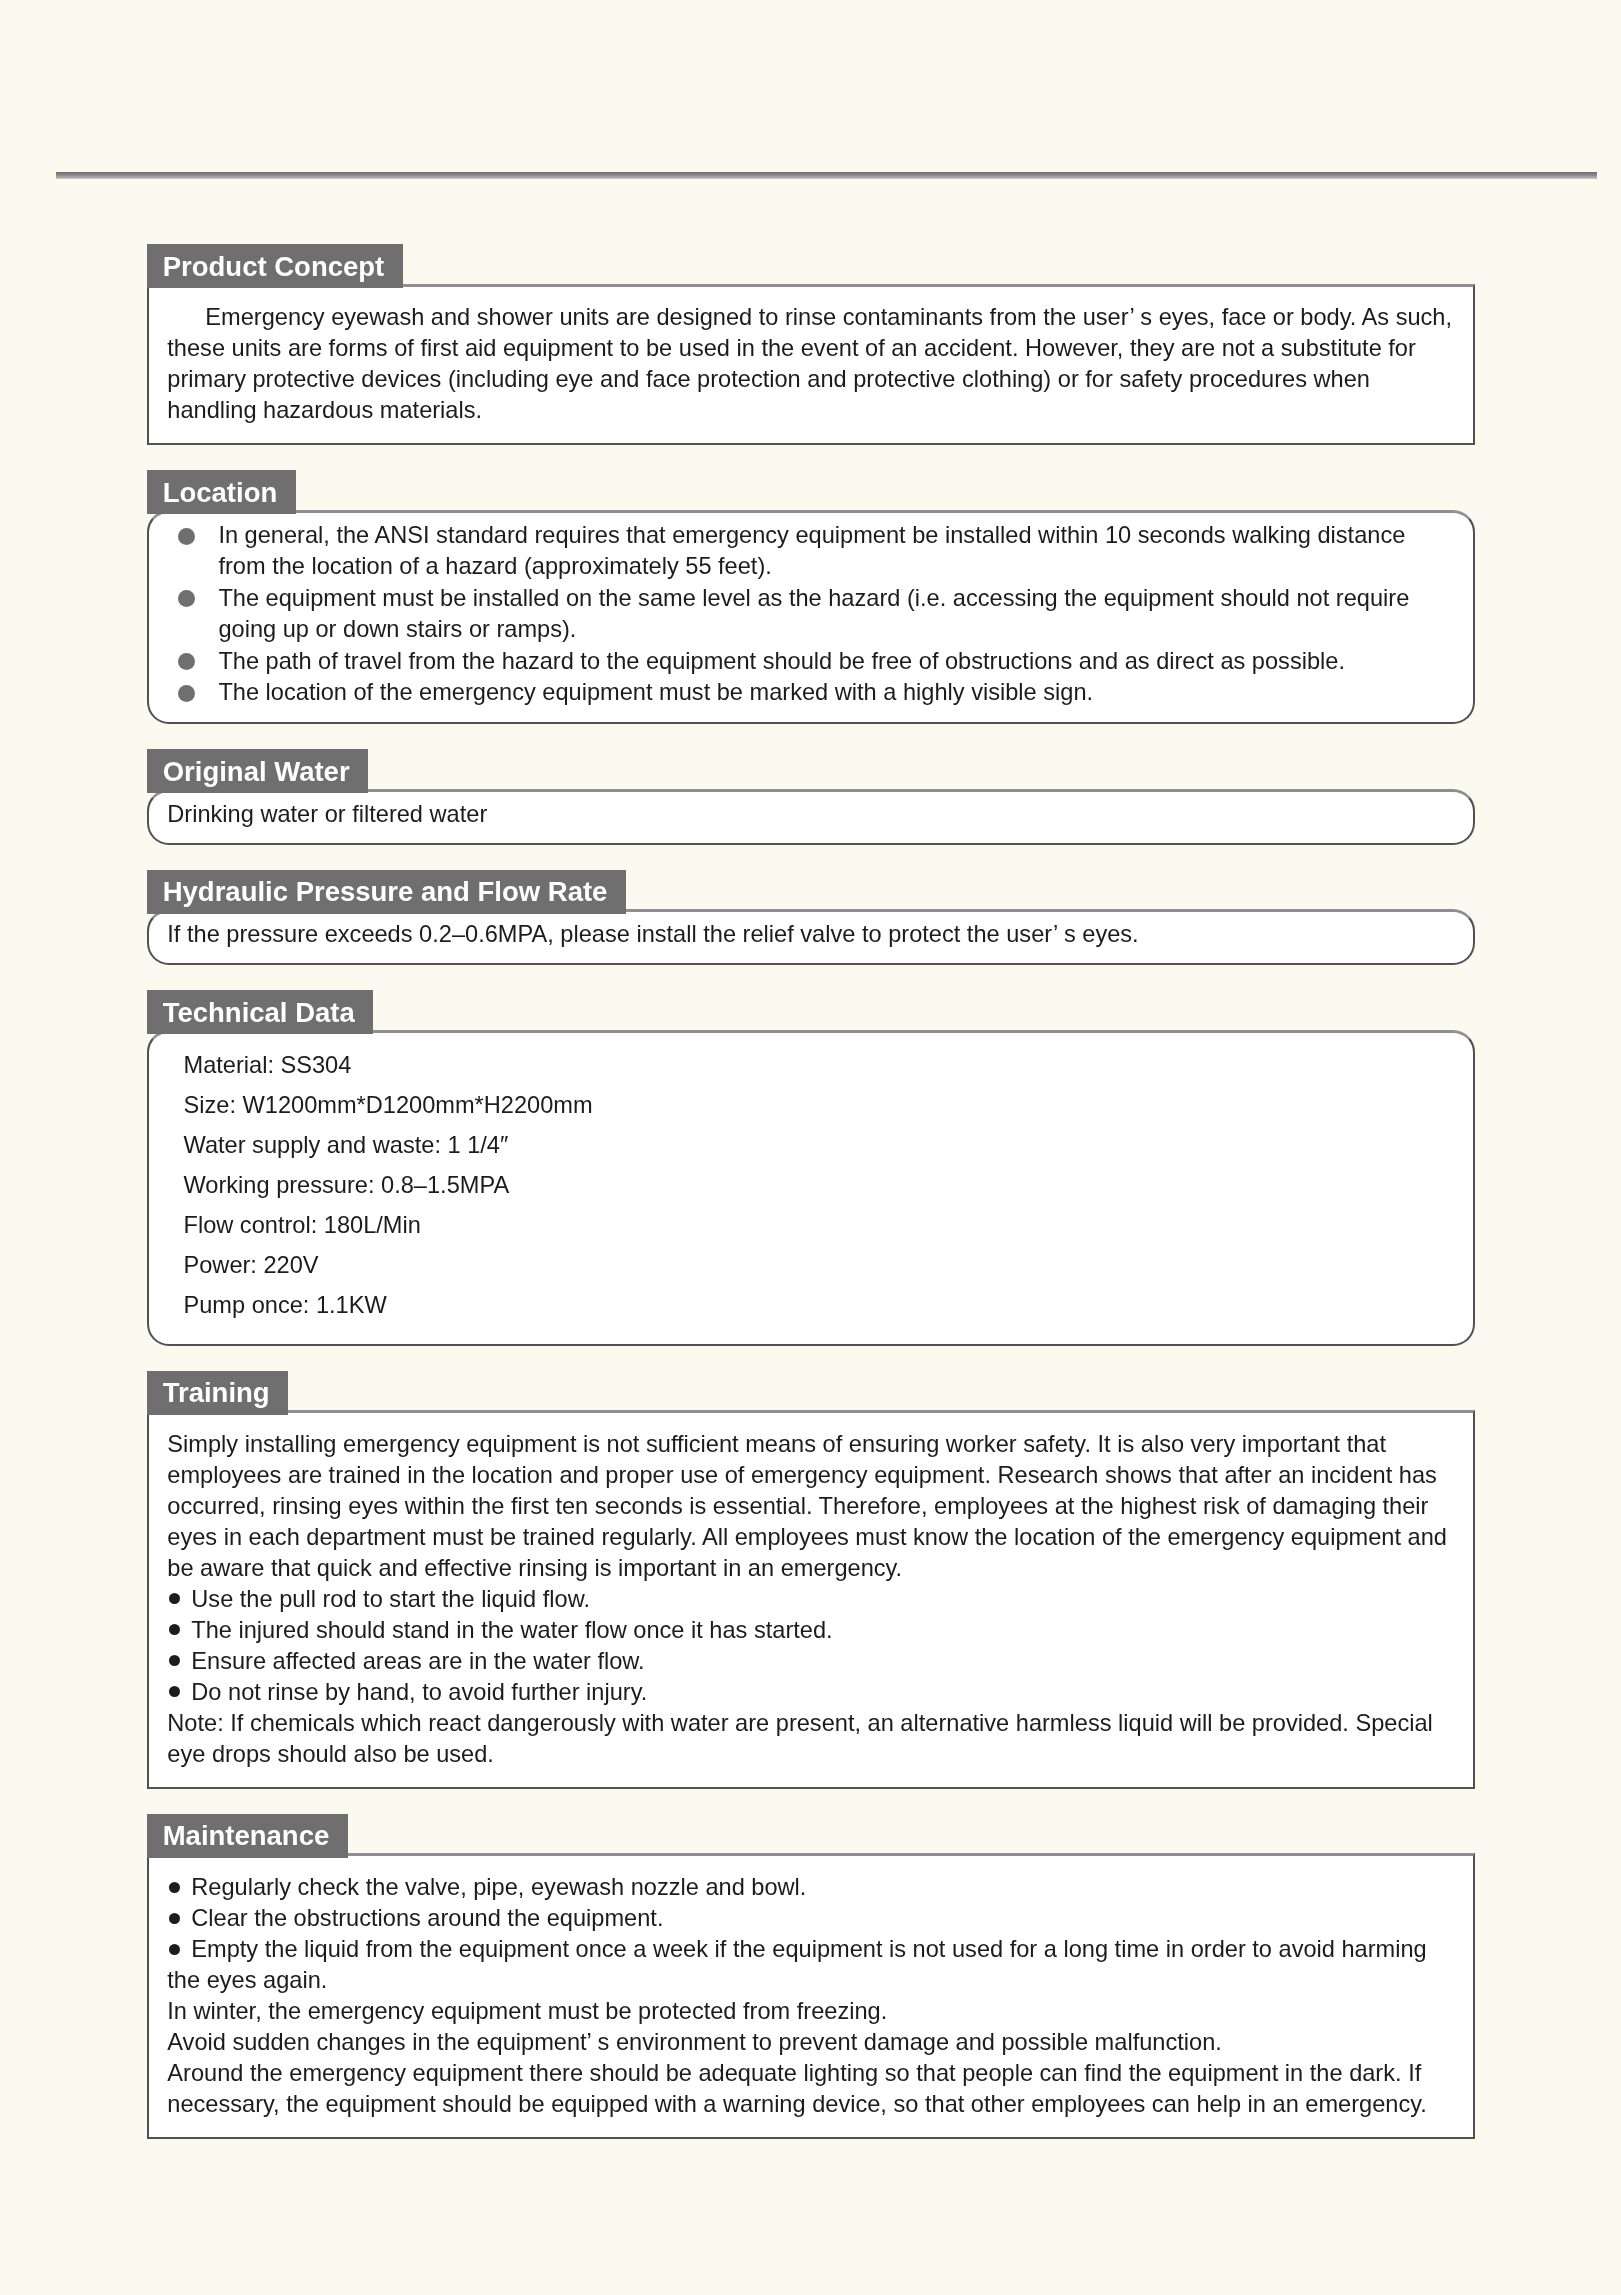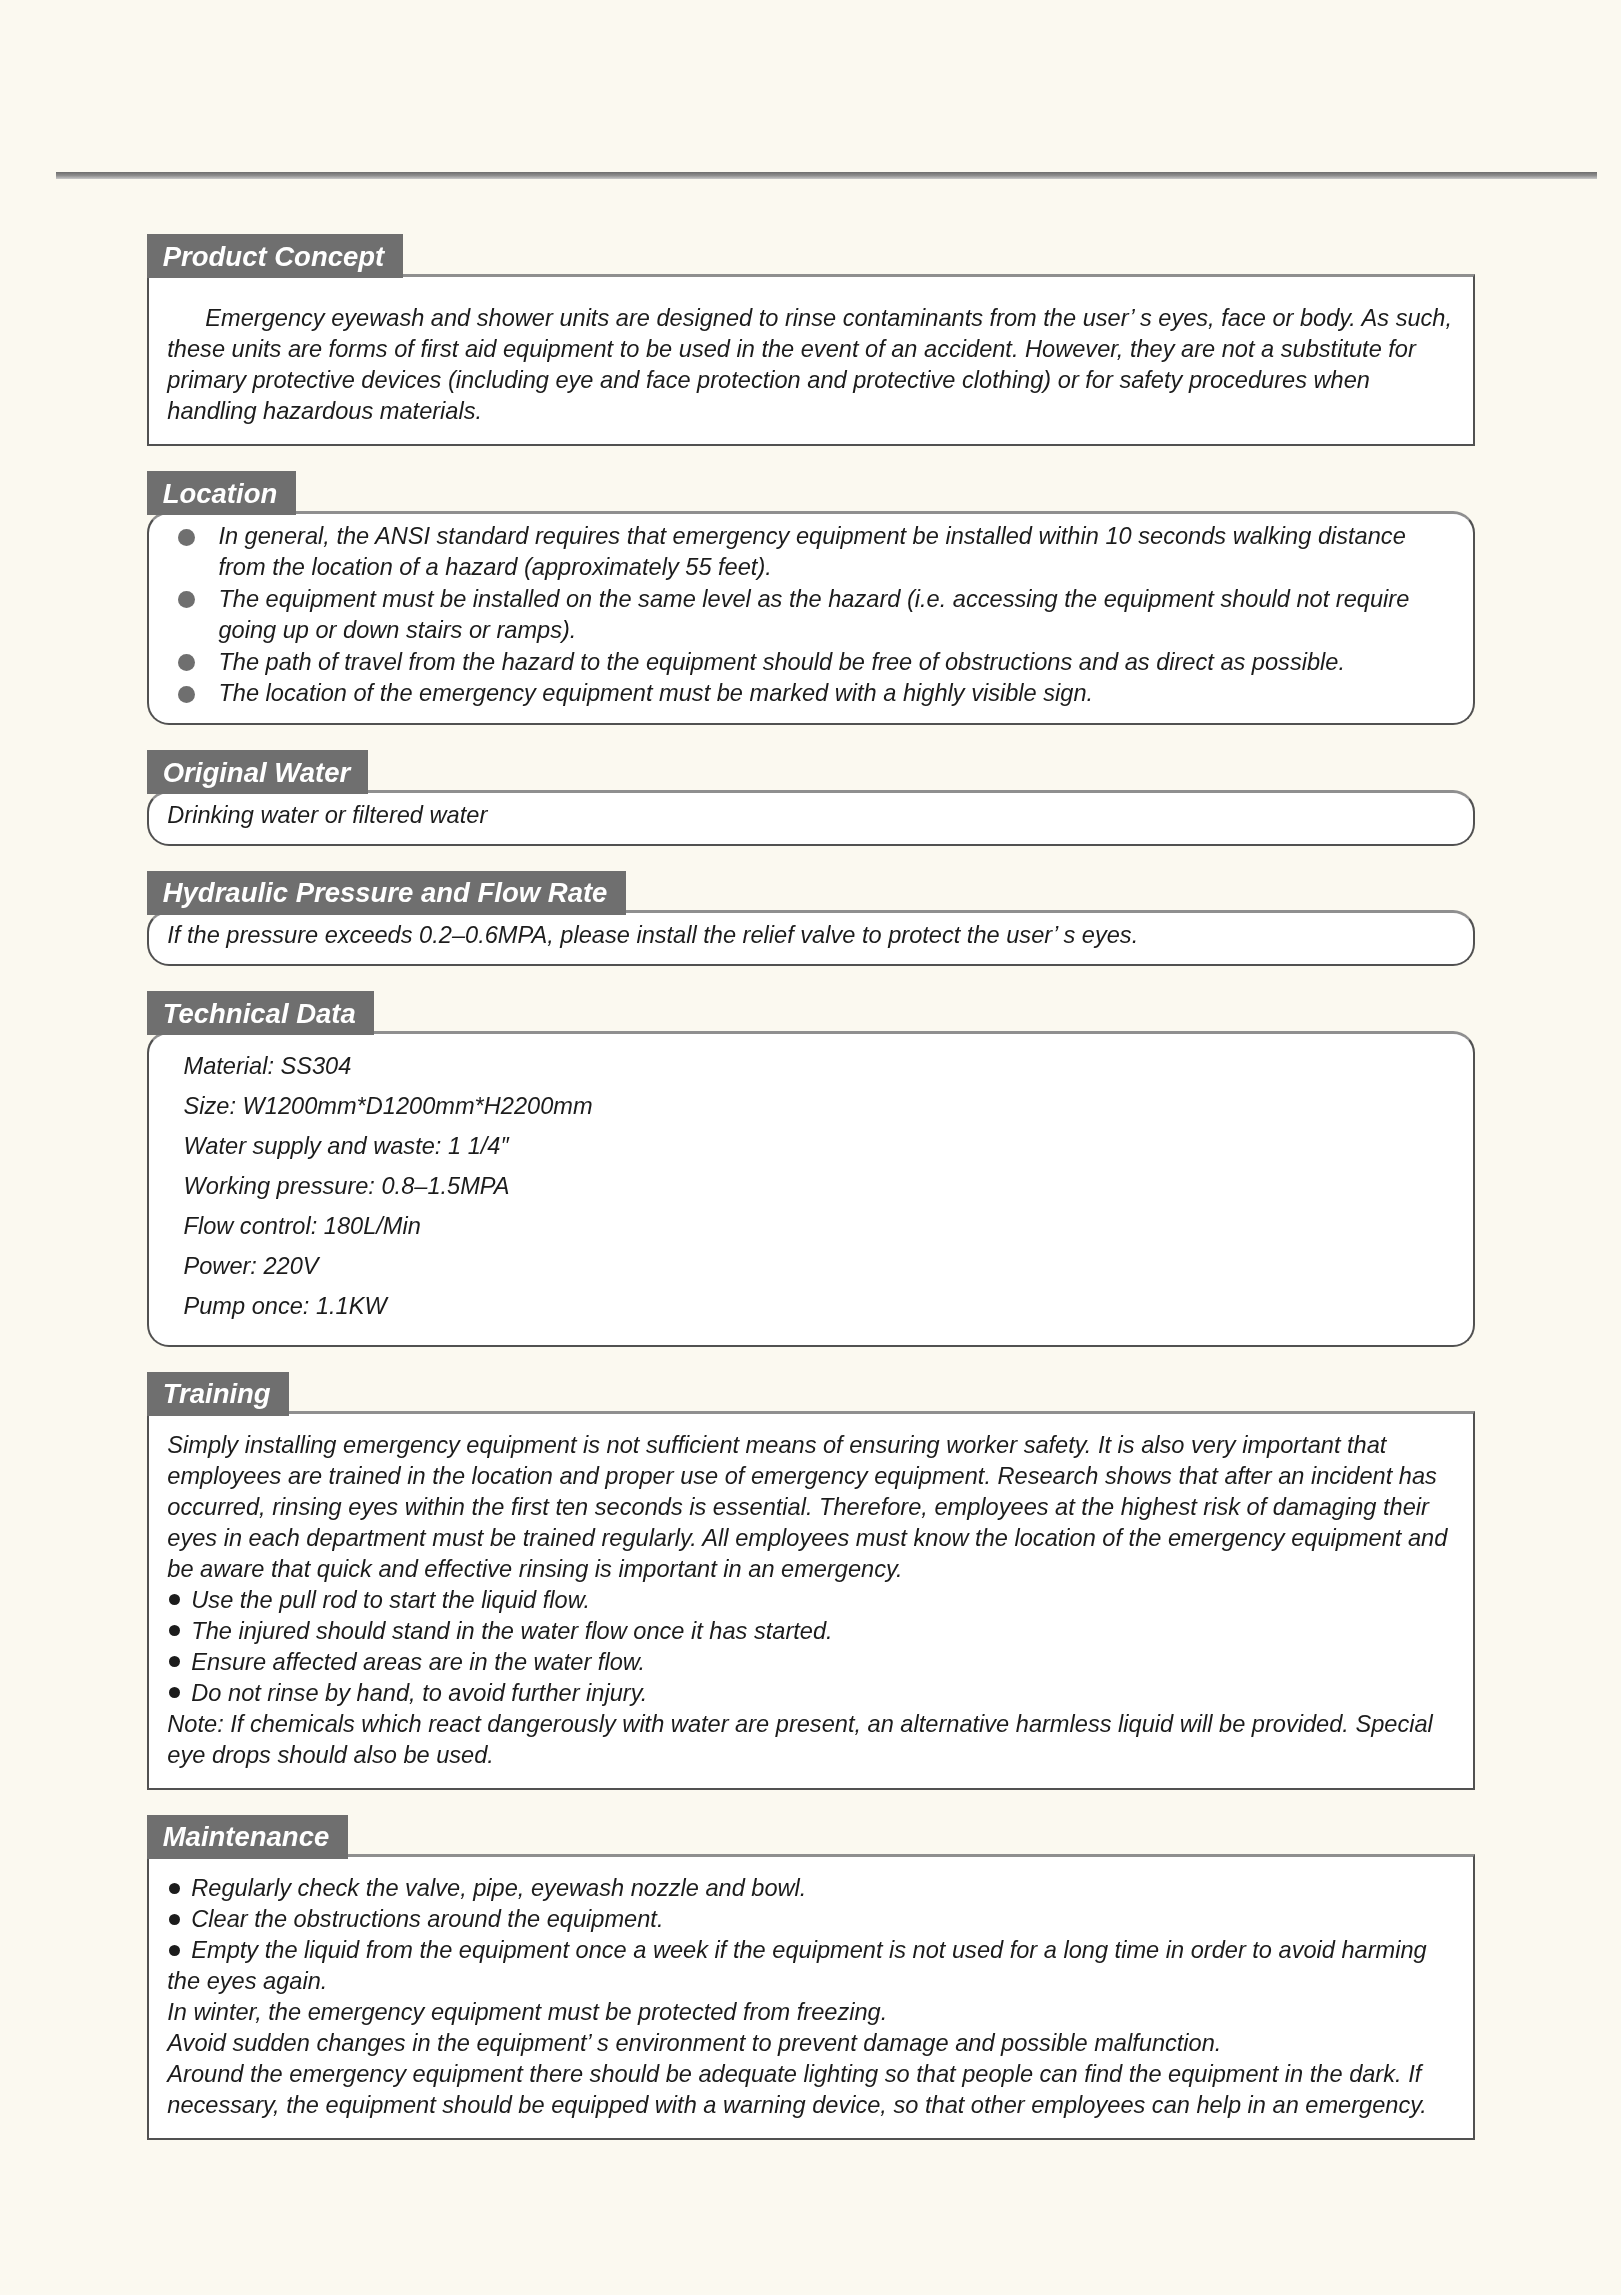--- a/index.html
+++ b/index.html
@@ -16,25 +16,24 @@
     overflow: hidden;
   }
   .top-rule {
     position: absolute;
     left: 56px; top: 172px;
     width: 1541px; height: 7.2px;
     background: linear-gradient(180deg, #6e6e6e 0%, #8d8d8d 50%, #c9c9c9 100%);
   }
   .content {
     position: absolute;
-    left: 147px; top: 234px;
+    left: 147px; top: 244px;
     width: 1328px;
     font-size: 23.6px;
     line-height: 31px;
-    font-style: italic;
   }
   .sec { margin-bottom: 25px; }
   .tab {
     display: inline-block;
     position: relative; z-index: 2;
     background: #6f6f6f;
     color: #ffffff;
     font-weight: 700;
     font-size: 27.5px;
     line-height: 27.5px;
@@ -43,21 +42,21 @@
   }
   .box {
     position: relative; z-index: 1;
     background: #ffffff;
     border: 2px solid #515151;
     border-top: 3.9px solid #8f8f8f;
     padding: 15.7px 18.3px 17px 18.3px;
   }
   .box.tight { padding-top: 7px; padding-bottom: 13px; border-radius: 22px; }
   .para { margin: 0; }
-  .indent1 { text-indent: 38px; margin-top: 11px; }
+  .indent1 { text-indent: 38px; }
   
   .lrow { display: flex; align-items: flex-start; margin: 0.7px 0; }
   .ldot {
     flex: 0 0 auto;
     width: 17px; height: 17px; border-radius: 50%;
     background: #6f6f6f;
     margin: 7.2px 23.6px 0 10.5px;
   }
   .ltext { flex: 1; }
   

